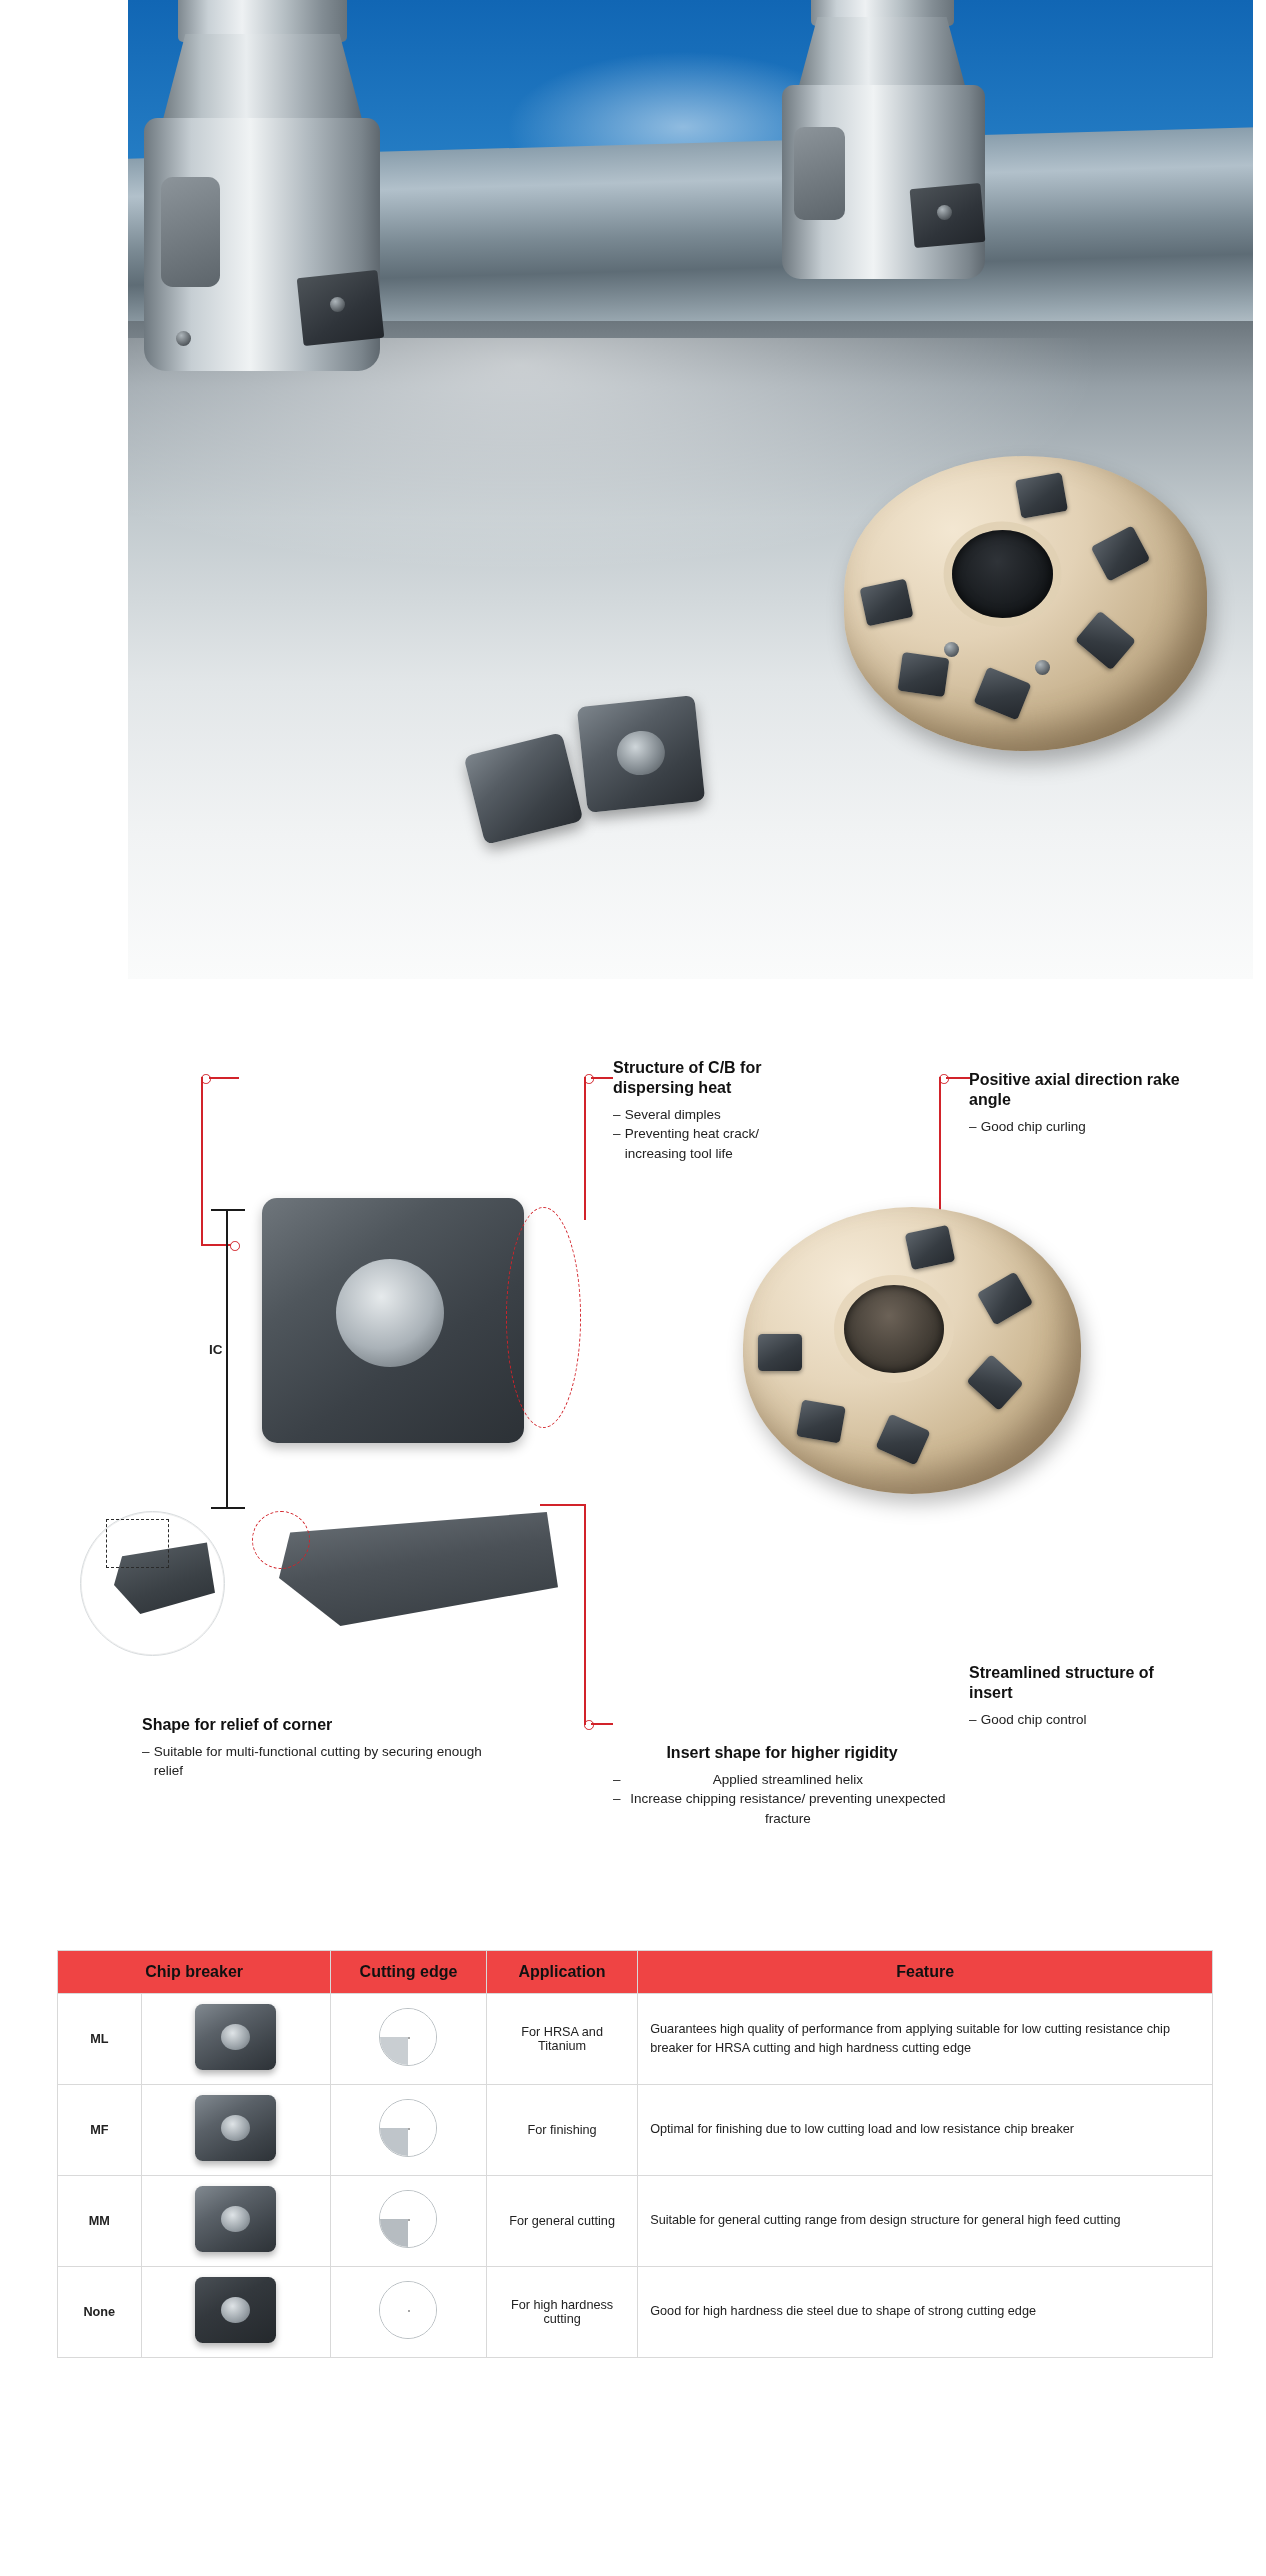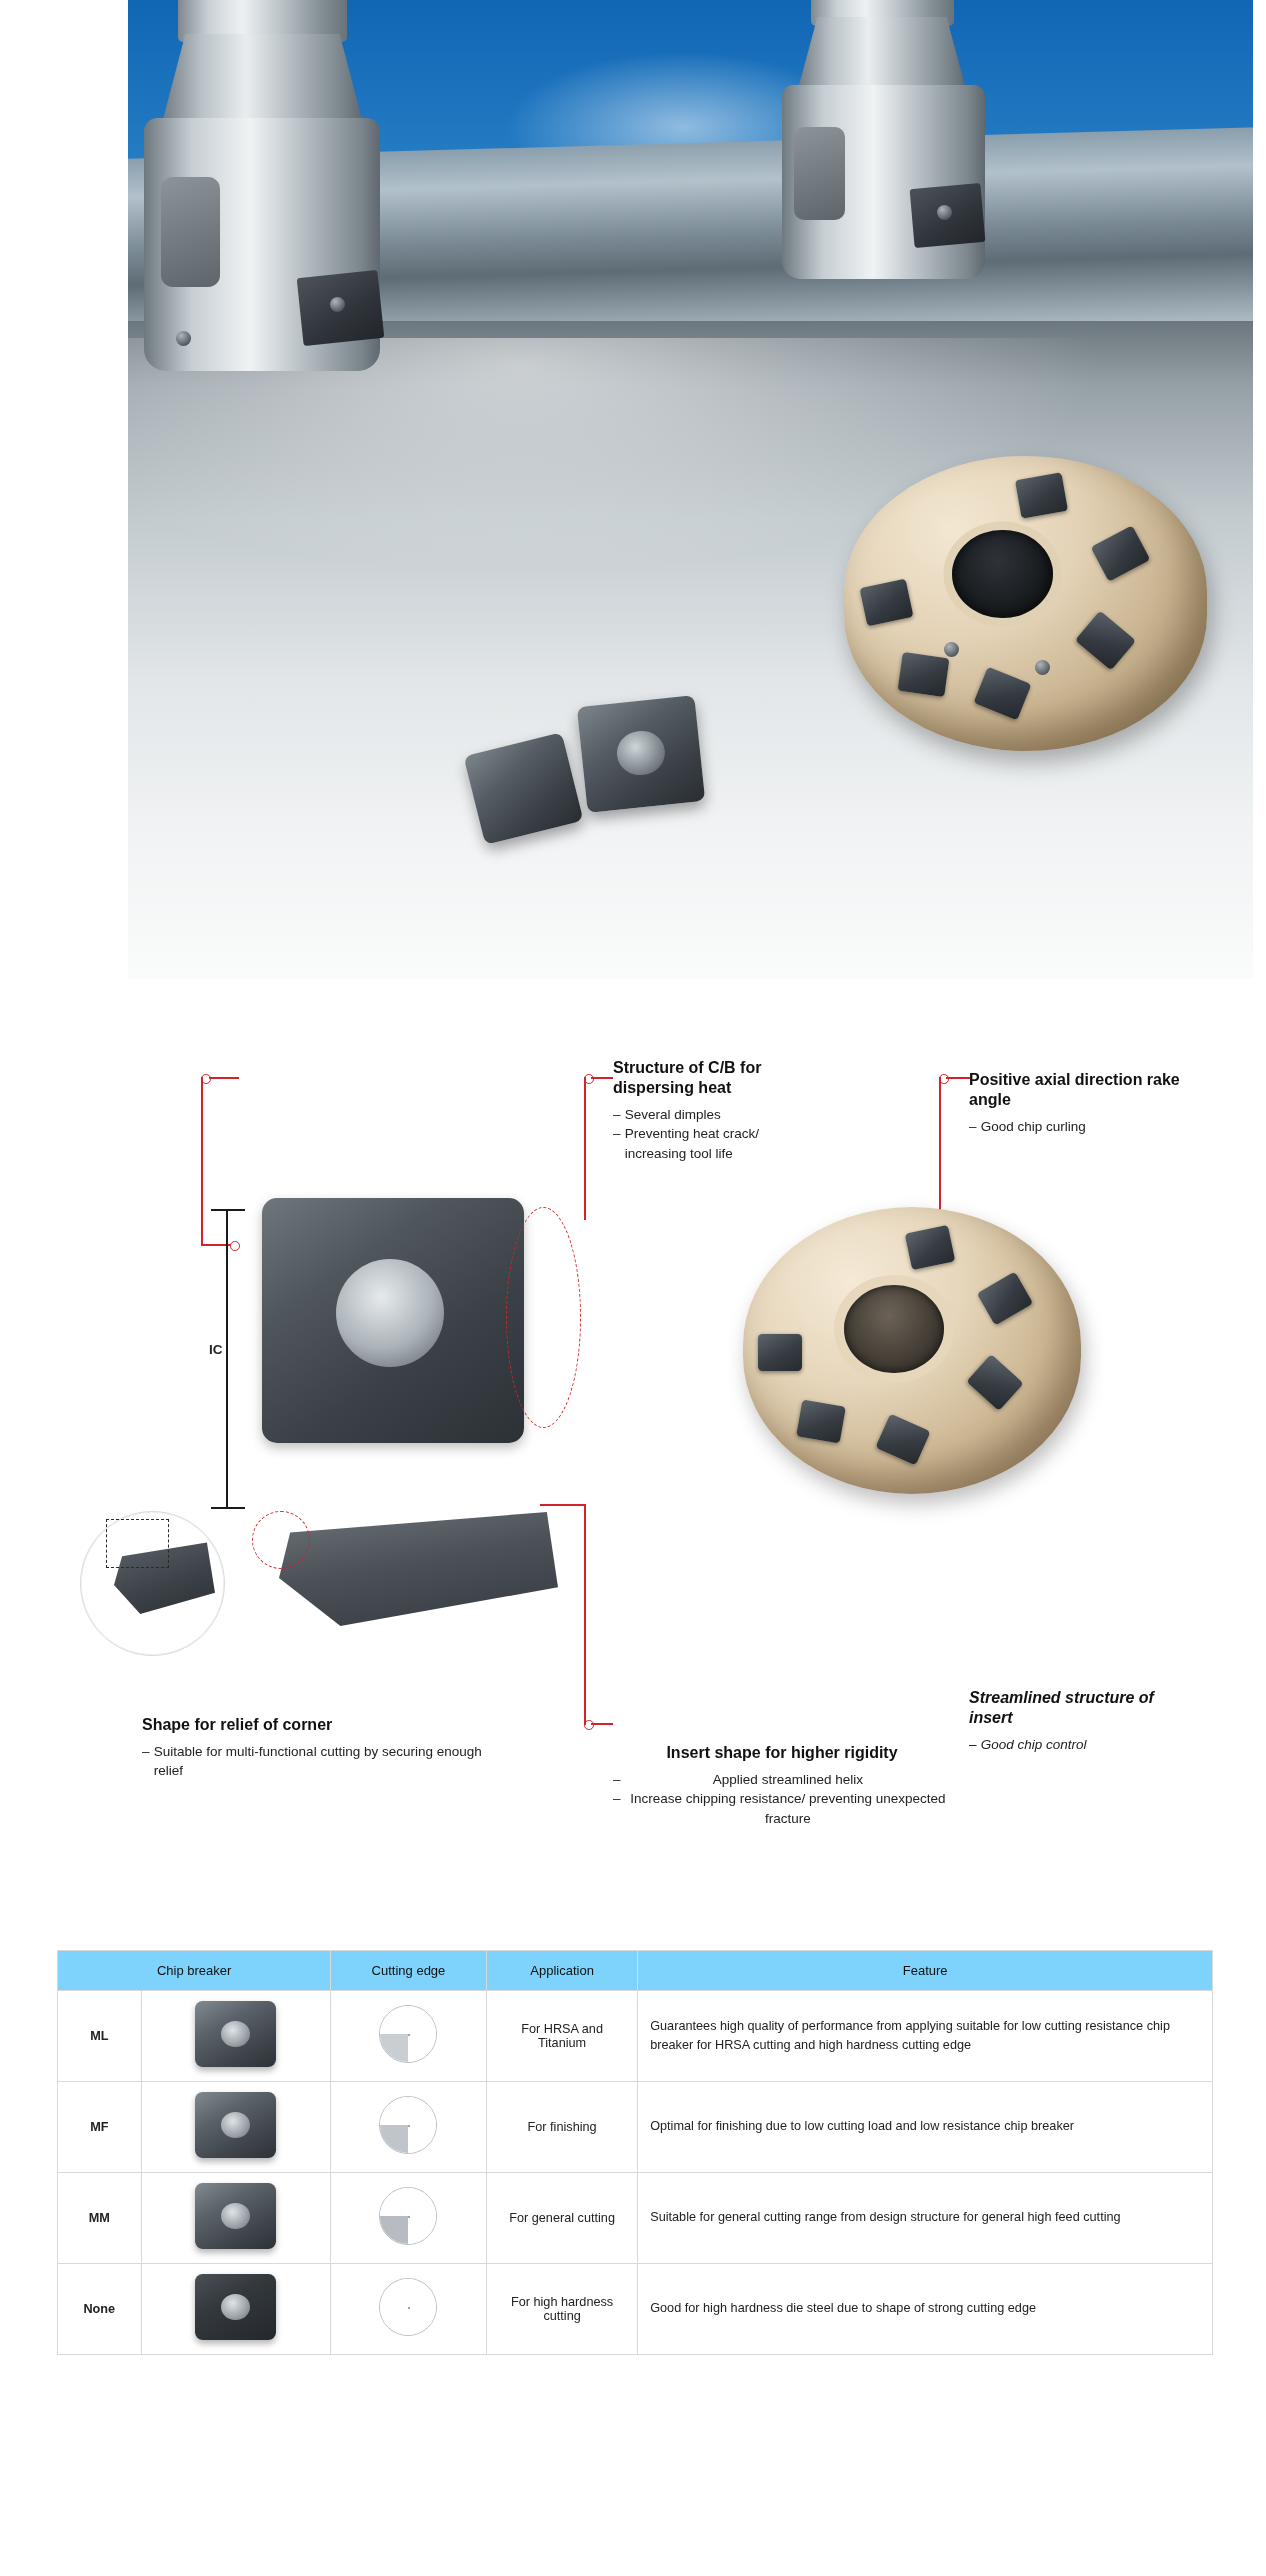--- a/index.html
+++ b/index.html
@@ -100,21 +100,21 @@
     box-shadow:inset -13.5px -17px 32px rgba(90,70,45,.42), 4.2px 10px 20px rgba(0,0,0,.25);}
   .cut2-bore{position:absolute;left:101px;top:78px;width:100px;height:88px;border-radius:50%;
     background:radial-gradient(ellipse at 45% 35%,#6c6257,#3a352e 70%);
     box-shadow:inset 0 0 10px rgba(0,0,0,.7), 0 0 0 10px rgba(230,214,186,.95);}
   .cut2-ins{position:absolute;width:44px;height:37px;border-radius:4.2px;
     background:linear-gradient(150deg,#5d646b,#363c42 55%,#262a2f);box-shadow:0 1.7px 4.2px rgba(0,0,0,.4);}
 
   
   .table-wrap{position:absolute;left:57px;top:1950px;width:1156px;}
   table.spec{border-collapse:collapse;width:1156px;background:#fff;}
-  table.spec th{background:#7dd3fc;border:0.8px solid #d9d9d9;font-size:13px;font-weight:normal;padding:11.8px 6.8px;color:#111;}
+  table.spec th{background:#ef4444;border:0.8px solid #d9d9d9;font-size:16px;font-weight:bold;padding:11.8px 6.8px;color:#111;}
   table.spec td{border:0.8px solid #d9d9d9;font-size:12.7px;color:#222;padding:10px 11.8px;vertical-align:middle;}
   .c-break{width:59px;text-align:center;font-weight:bold;font-size:13.5px;}
   .c-img{width:165px;text-align:center;}
   .c-edge{width:131px;text-align:center;}
   .c-app{width:127px;text-align:center;margin-top:9px;}
   .row-h{height:91px;}
 
   .mini-ins{display:inline-block;width:81px;height:66px;position:relative;}
   .mini-ins .b{position:absolute;inset:0;border-radius:7.6px;
     background:linear-gradient(150deg,#828a91 0%,#5a6168 35%,#3e444a 72%,#2d3237 100%);
@@ -256,21 +256,21 @@
     <div class="cut2-body"></div>
     <div class="cut2-bore"></div>
     <div class="cut2-ins" style="left:15px;top:127px;"></div>
     <div class="cut2-ins" style="left:56px;top:196px;transform:rotate(10deg);"></div>
     <div class="cut2-ins" style="left:138px;top:214px;transform:rotate(24deg);"></div>
     <div class="cut2-ins" style="left:230px;top:157px;transform:rotate(42deg);"></div>
     <div class="cut2-ins" style="left:240px;top:73px;transform:rotate(-30deg);"></div>
     <div class="cut2-ins" style="left:165px;top:22px;transform:rotate(-12deg);"></div>
   </div>
 
-  <div style="position:absolute;left:969px;top:709px;width:219px;font-style:italic;">
+  <div style="position:absolute;left:969px;top:684px;width:219px;">
     <div class="callout-title">Streamlined structure of insert</div>
     <ul class="callout-list">
       <li>Good chip control</li>
     </ul>
   </div>
 </div>
 
 <div class="table-wrap">
   <table class="spec">
     <thead>

